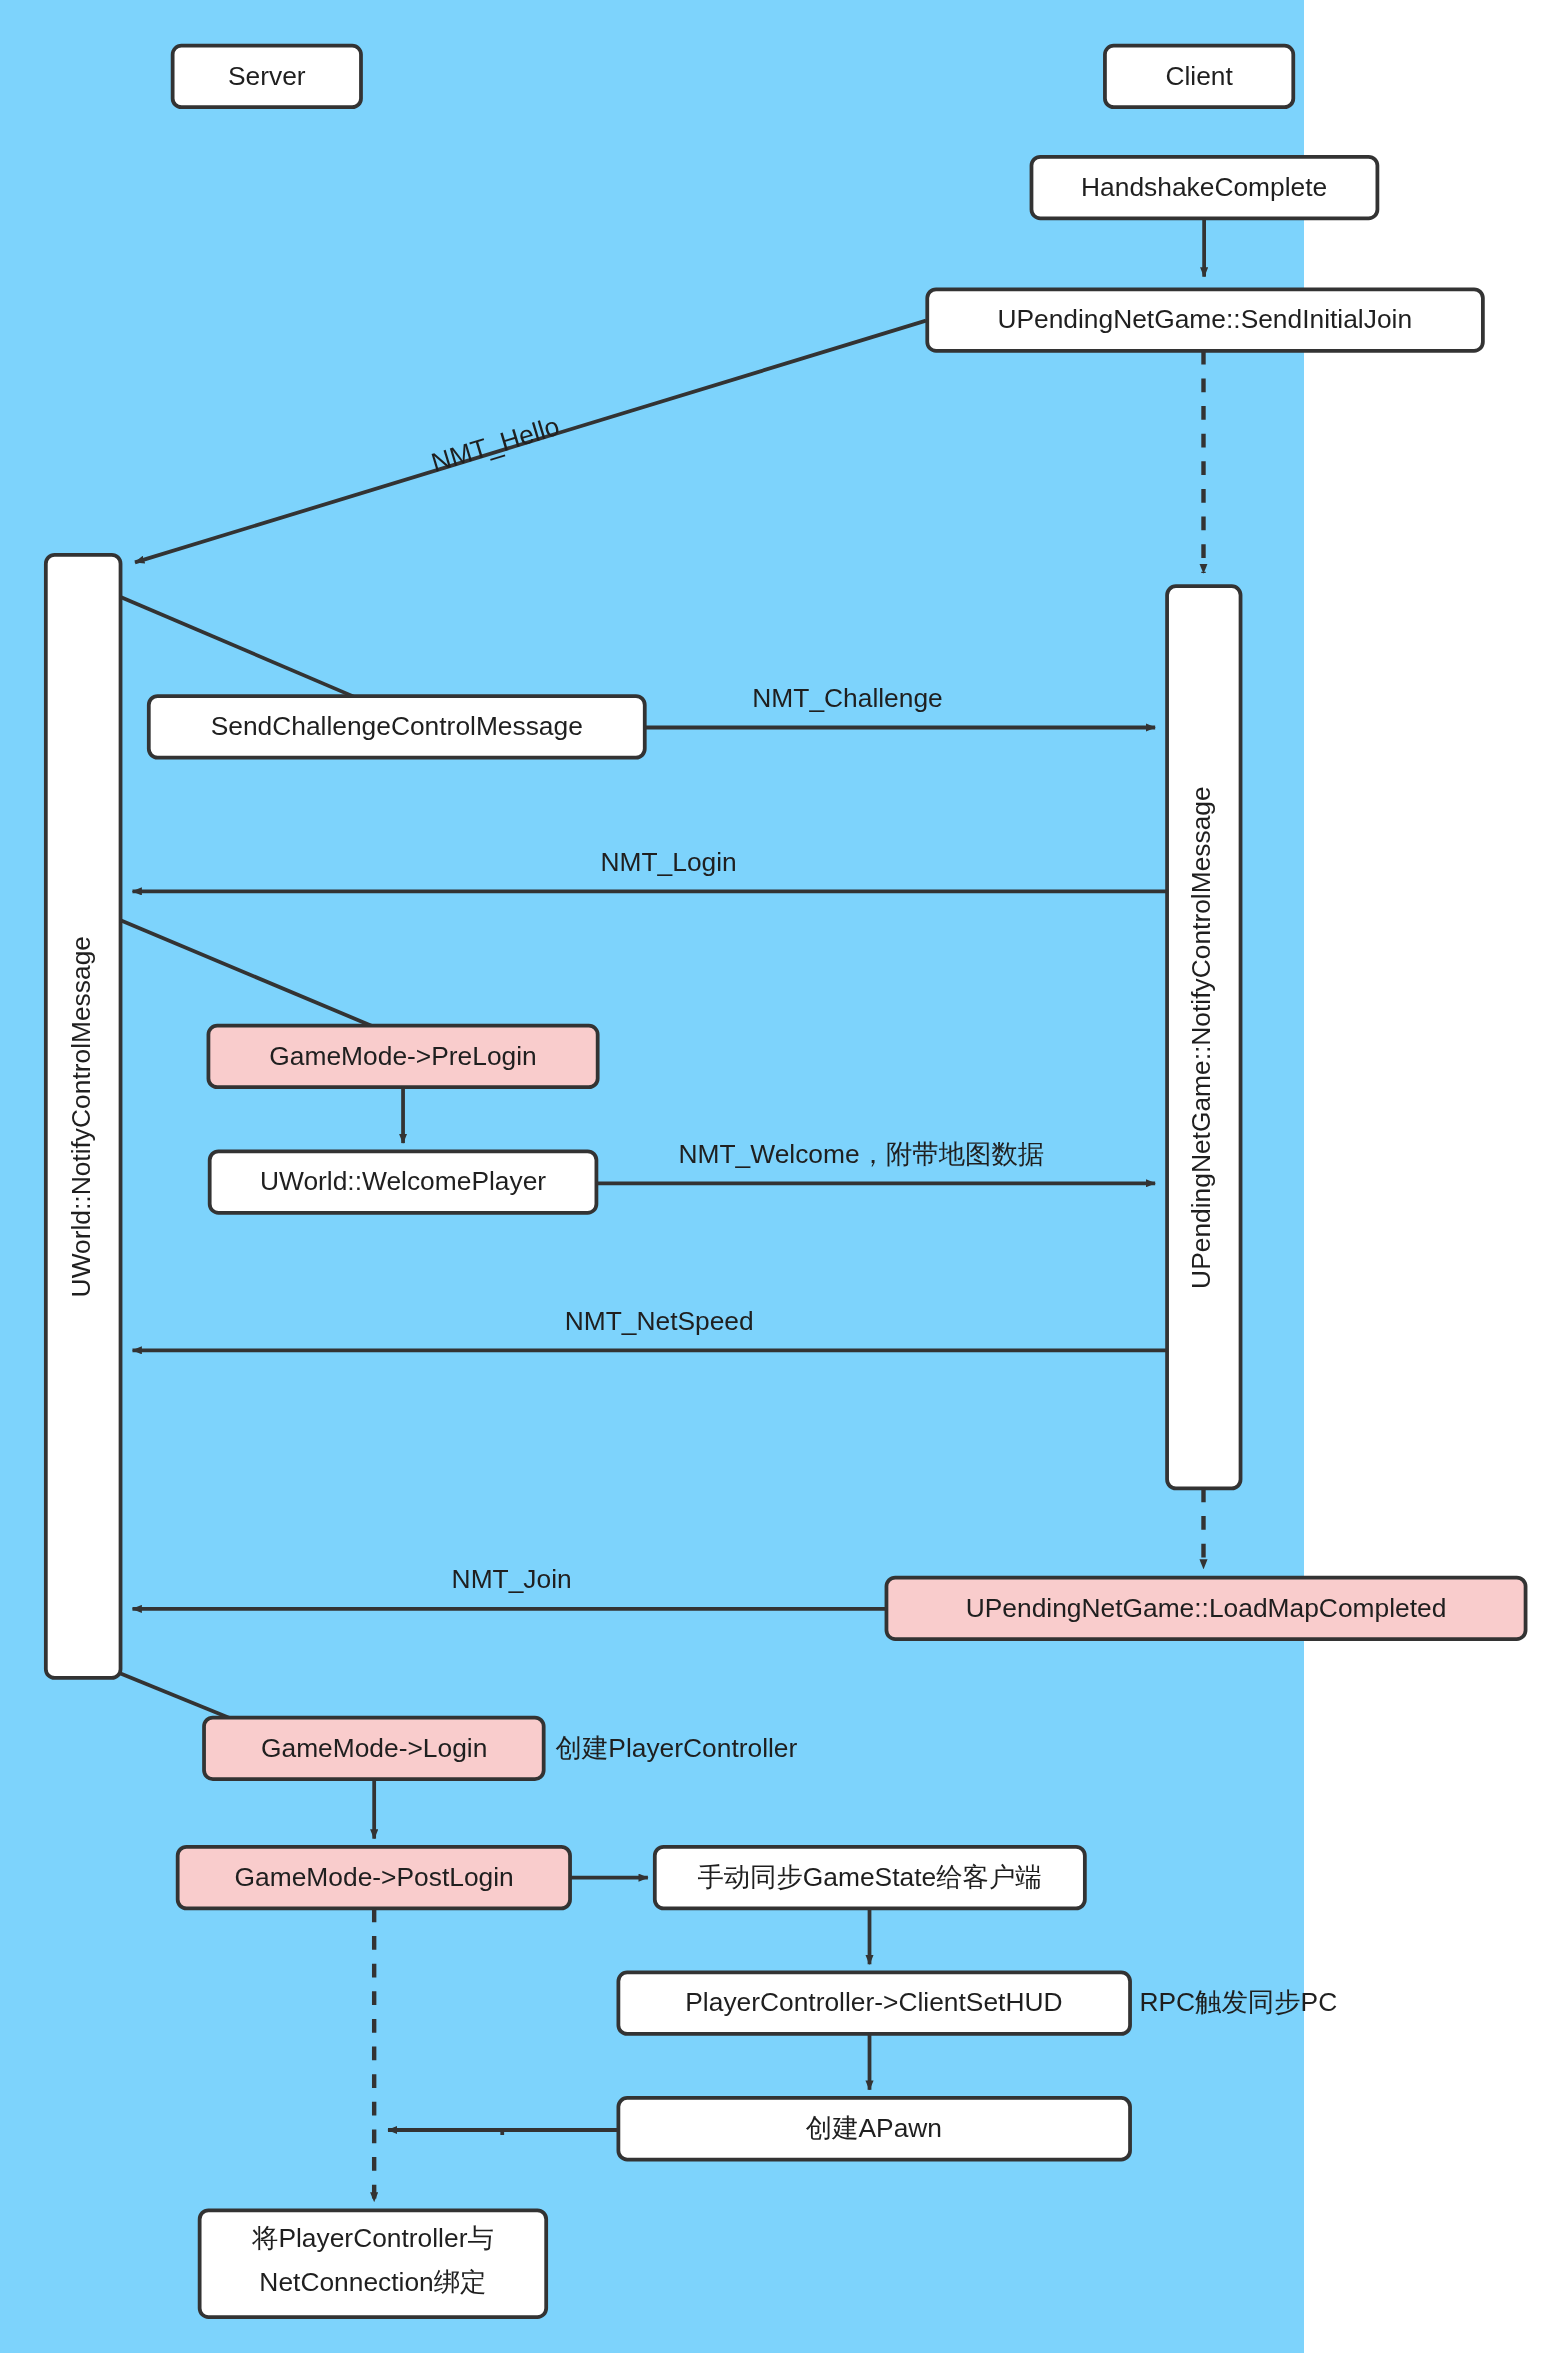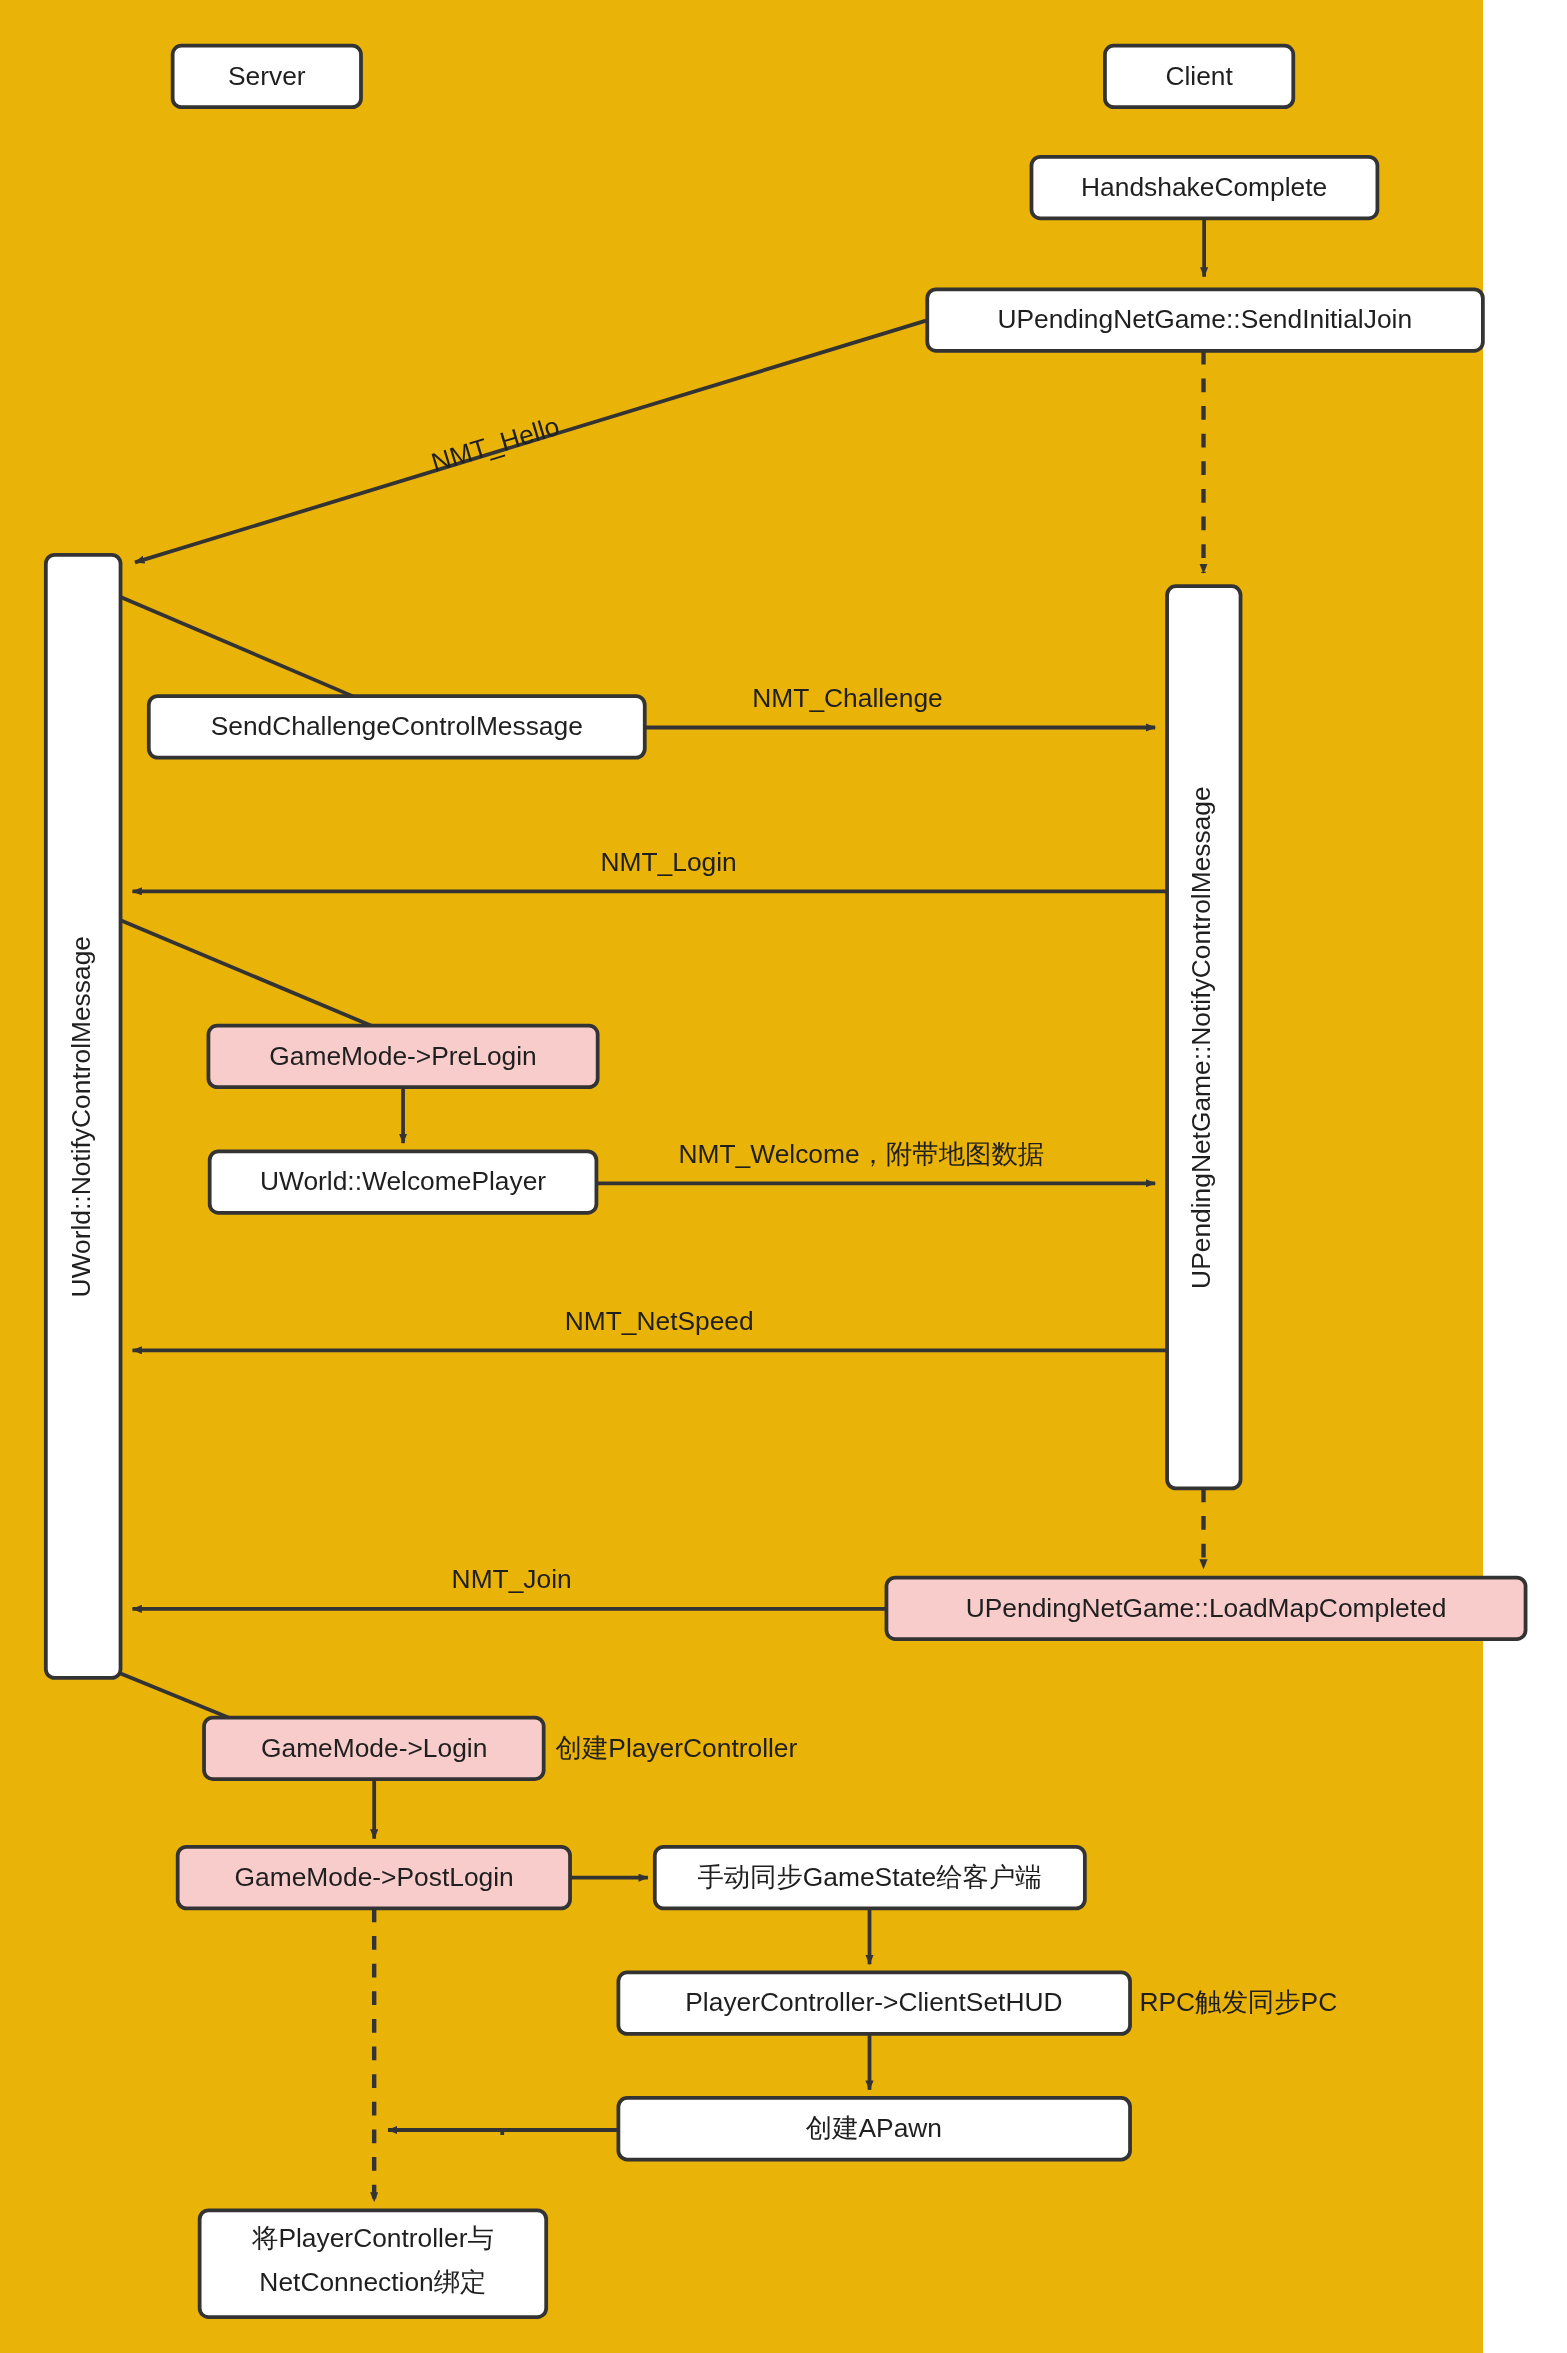--- a/index.html
+++ b/index.html
@@ -2,23 +2,23 @@
 <html style="font-size:10px"><head>
 <meta charset="utf-8">
 <style>
   html, body {
     margin: 0;
     padding: 0;
     background: #ffffff;
   }
   #stage {
     position: relative;
-    width: 1483px;
+    width: 1304px;
     height: 2354px;
-    background: #eab308;
+    background: #7dd3fc;
     font-family: "Liberation Sans", "DejaVu Sans", sans-serif;
   }
   svg#diagram {
     position: absolute;
     top: 0;
     left: 0;
     width: 1567px;
     height: 2354px;
     display: block;
   }

